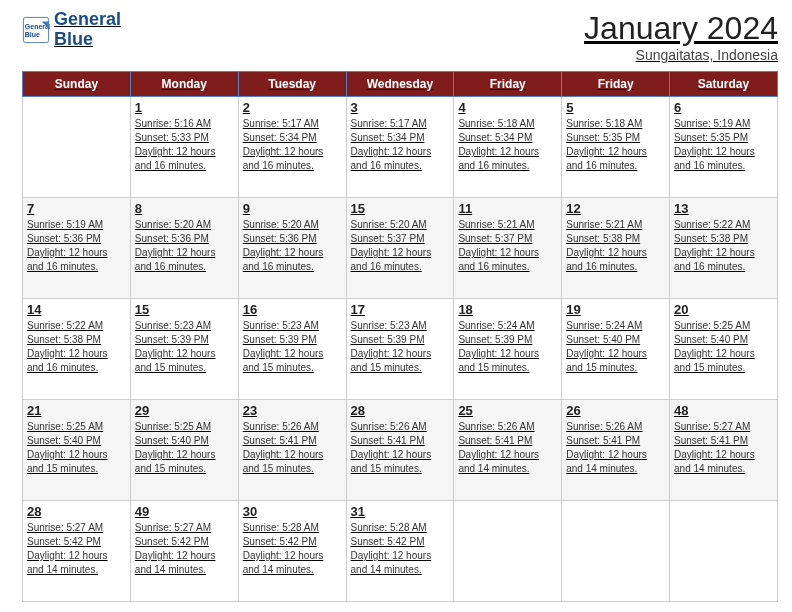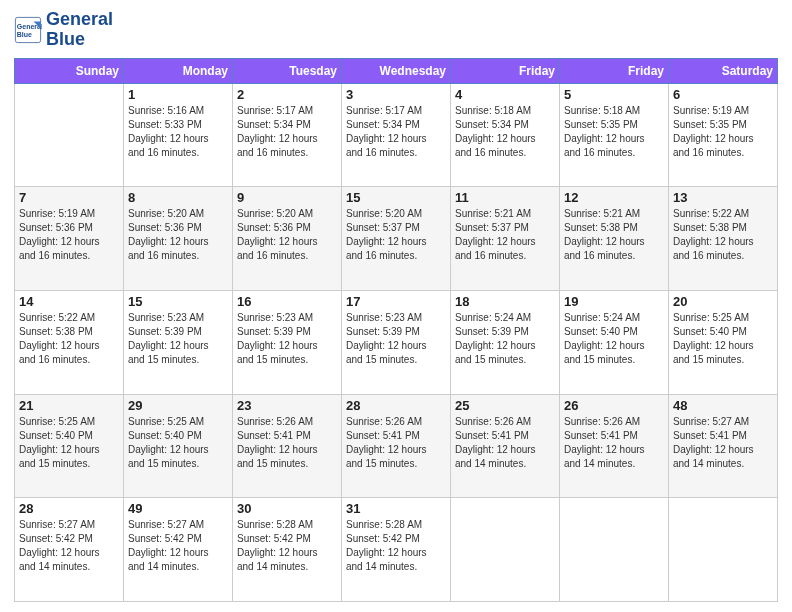--- a/index.html
+++ b/index.html
@@ -6,23 +6,24 @@
     body {
       width: 792px;
       height: 612px;
       background: #fff;
       font-family: Arial, sans-serif;
       overflow: hidden;
     }
     .page {
       width: 792px;
       height: 612px;
-      padding: 10px 14px 10px 14px;
+      padding: 10px 14px 10px 22px;
       display: flex;
       flex-direction: column;
+      text-decoration: underline;
     }
     .header {
       display: flex;
       justify-content: space-between;
       align-items: flex-start;
       margin-bottom: 8px;
     }
     .logo {
       display: flex;
       align-items: center;
@@ -51,27 +52,27 @@
       color: #444;
     }
     .calendar {
       flex: 1;
       border: 1px solid #ccc;
       border-collapse: collapse;
       width: 100%;
       table-layout: fixed;
     }
     .calendar th {
-      background-color: #8b5cf6;
+      background-color: #7f1d1d;
       color: #fff;
       font-size: 12px;
       font-weight: bold;
       padding: 5px 4px;
       border: 1px solid #5580c8;
-      text-align: right;
+      text-align: center;
     }
     .calendar td {
       border: 1px solid #ccc;
       vertical-align: top;
       padding: 3px 4px;
       font-size: 9.5px;
       color: #333;
       height: 88px;
     }
     .day-num {
@@ -108,20 +109,24 @@
         <text x="4" y="30" font-size="10" font-weight="bold" fill="#1a4b8c">Blue</text>
         <polygon points="28,8 38,8 38,18" fill="#3a7bc8"></polygon>
       </svg>
       <div>
         <div class="logo-text">
           <div>General</div>
           <div>Blue</div>
         </div>
       </div>
     </div>
+    <div class="title-block">
+      <div class="main-title">January 2024</div>
+      <div class="subtitle">Sungaitatas, Indonesia</div>
+    </div>
   </div>
 
   <table class="calendar">
     <thead>
       <tr>
       <th>Sunday</th>
           <th>Monday</th>
           <th>Tuesday</th>
           <th>Wednesday</th>
           <th>Friday</th>

